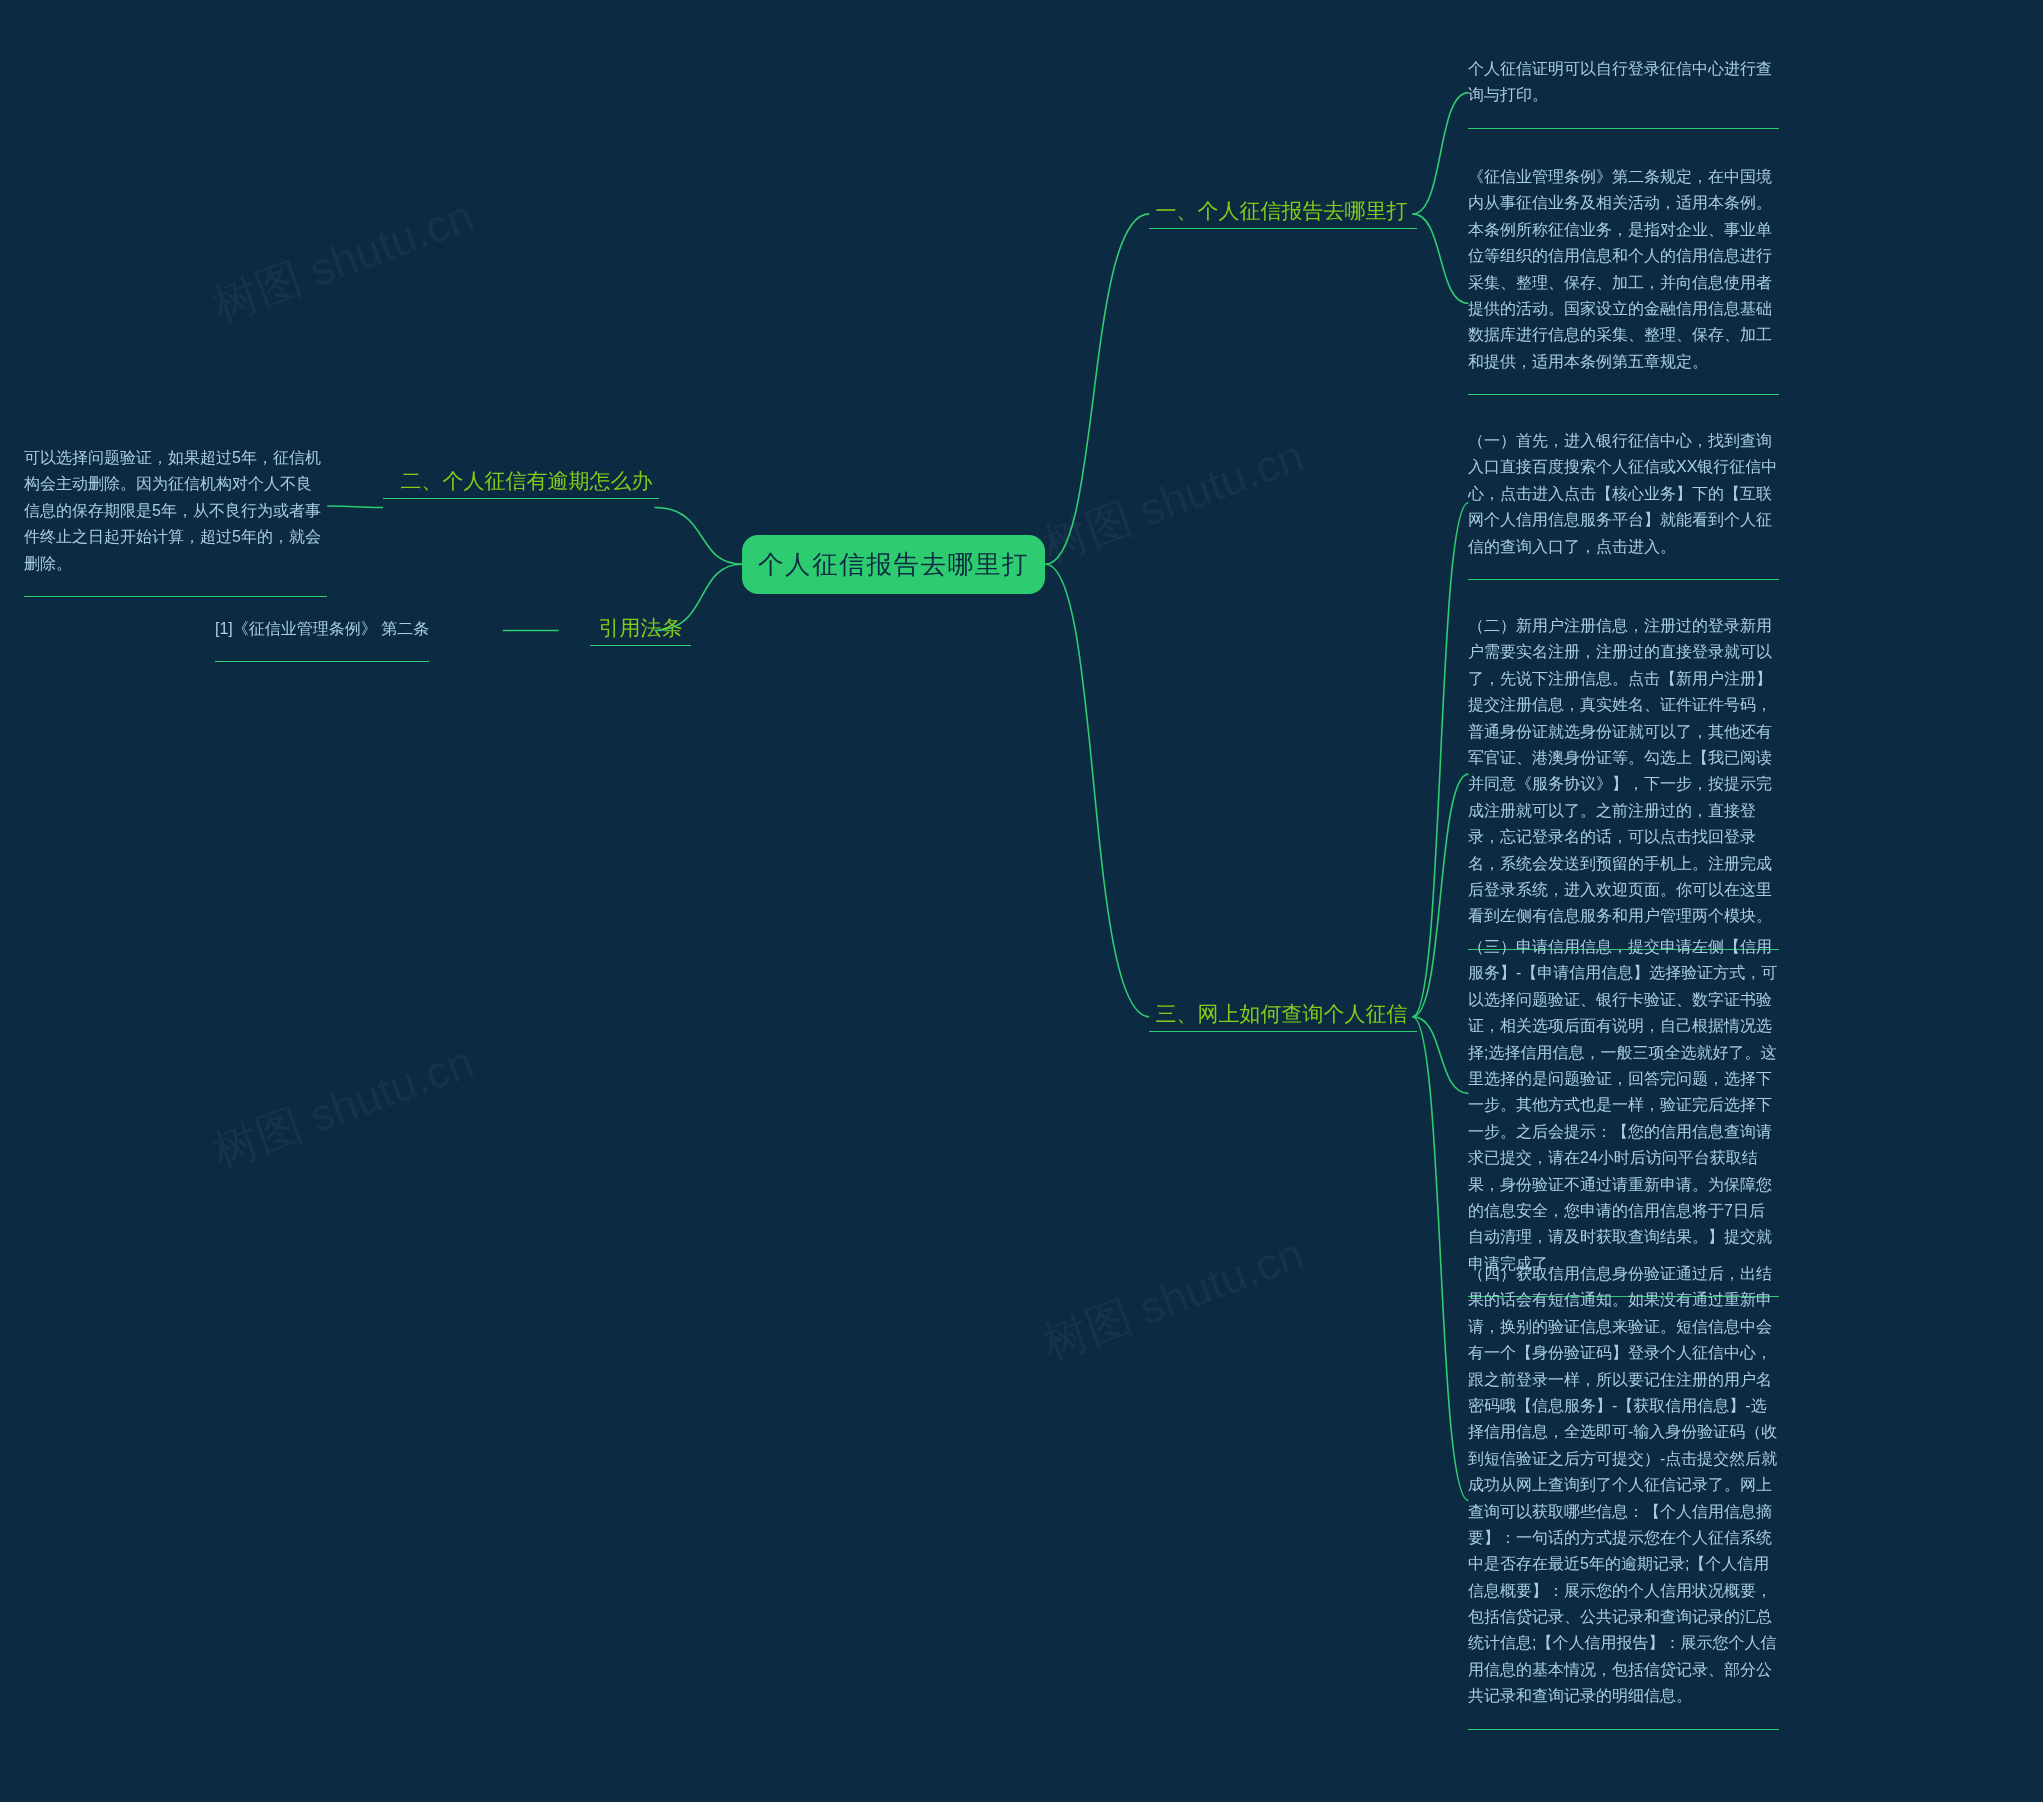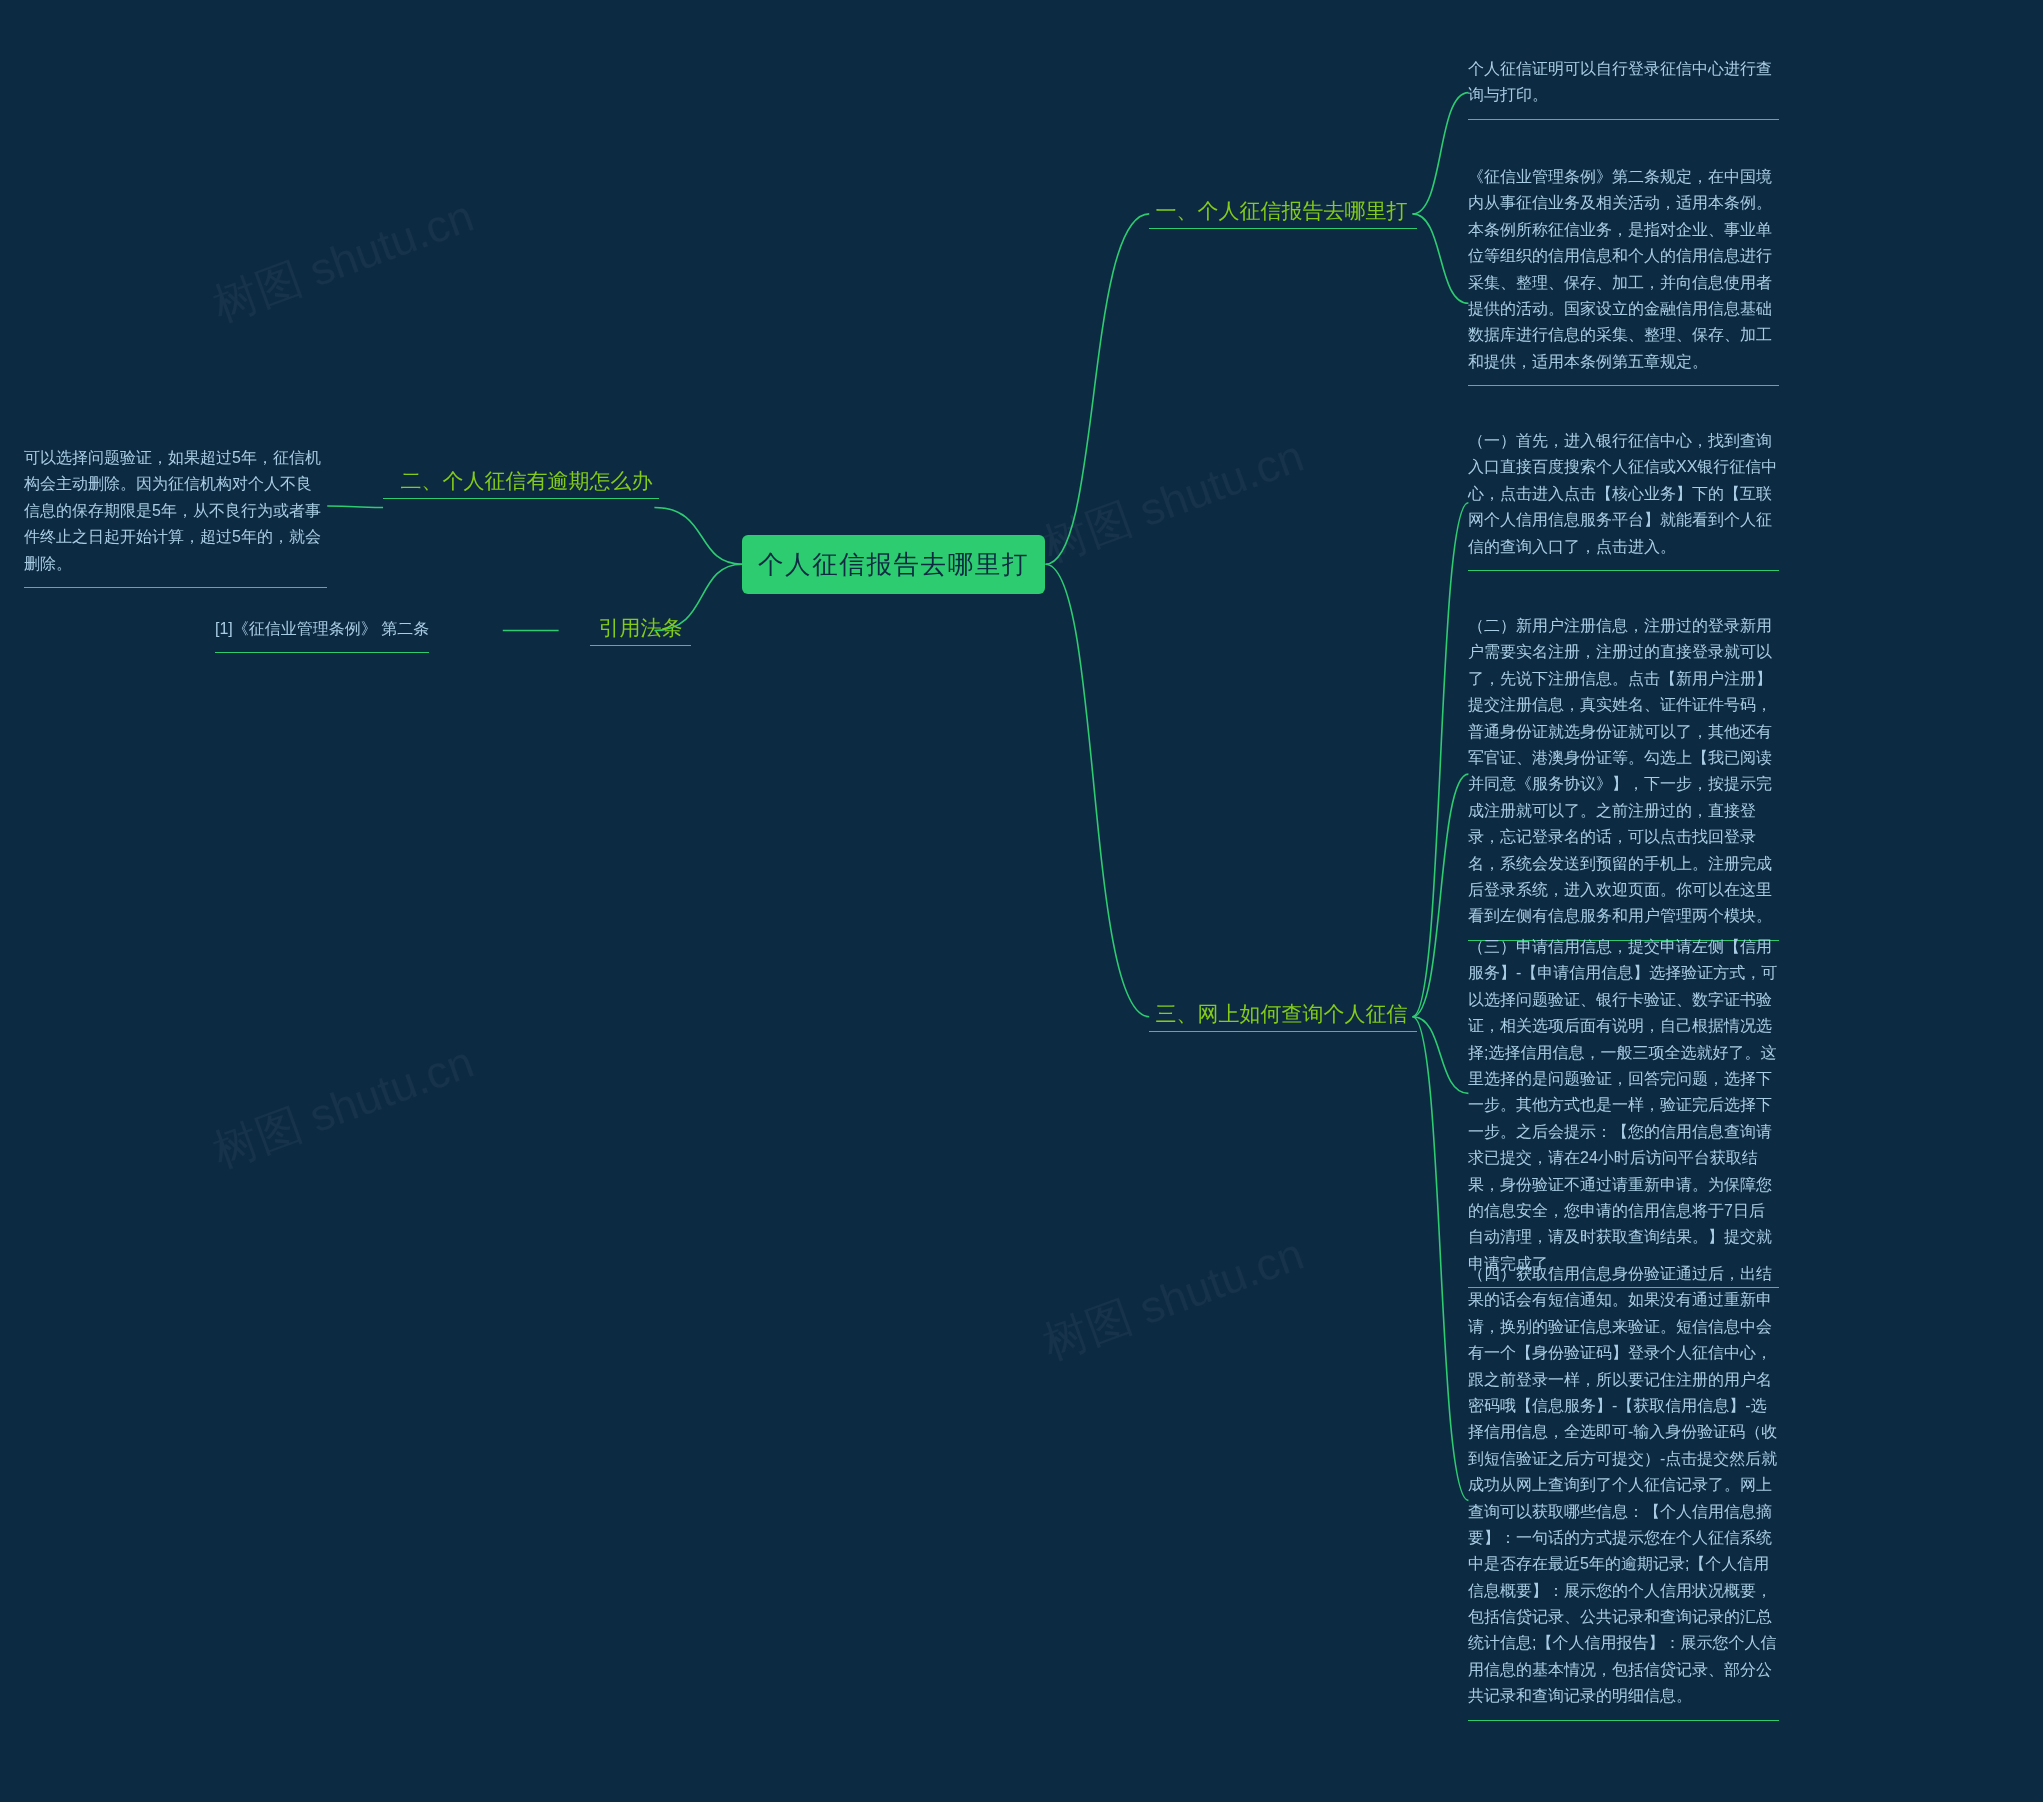--- a/index.html
+++ b/index.html
@@ -1,20 +1,20 @@
 <!DOCTYPE html>
 <html style="font-size:12.8px"><head>
 <meta charset="utf-8">
 <style>
   html,body{margin:0;padding:0;width:2043px;height:1802px;background:#0d2a43;font-family:"Microsoft YaHei","PingFang SC","Hiragino Sans GB",sans-serif;overflow:hidden}
   .wm{position:absolute;color:rgba(255,255,255,.045);font-size:45px;transform:rotate(-20deg);white-space:nowrap;pointer-events:none;font-weight:400}
-  .root{position:absolute;left:742px;top:535px;width:303px;height:59px;background:#2ecc71;border-radius:6px;display:flex;align-items:center;justify-content:center}
+  .root{position:absolute;left:742px;top:535px;width:303px;height:59px;background:#2ecc71;border-radius:16px;display:flex;align-items:center;justify-content:center}
   .root span{font-size:25.5px;color:#0d2a43;letter-spacing:1.6px;font-weight:500}
   .branch-label{position:absolute;color:#84cc16;font-size:21px;border-bottom:1.6px solid #2ecc71;padding:0 6.4px 4.8px 6.4px;line-height:1.2}
-  .leaf{position:absolute;color:#a9cde4;font-size:16px;line-height:1.65;max-width:311px;border-bottom:1.6px solid #2ecc71;padding-bottom:10px}
+  .leaf{position:absolute;color:#a9cde4;font-size:16px;line-height:1.65;max-width:311px;border-bottom:1.6px solid #2ecc71;padding-bottom:19px}
   .leaf.left{text-align:left}
   svg.conn{position:absolute;left:0;top:0;width:2043px;height:1802px;pointer-events:none}
   svg.conn path{stroke:#2ecc71;stroke-width:2;fill:none}
 </style>
 </head>
 <body>
 
 <div class="wm" style="left:207px;top:231px">树图 shutu.cn</div>
 <div class="wm" style="left:1037px;top:471px">树图 shutu.cn</div>
 <div class="wm" style="left:207px;top:1077px">树图 shutu.cn</div>

